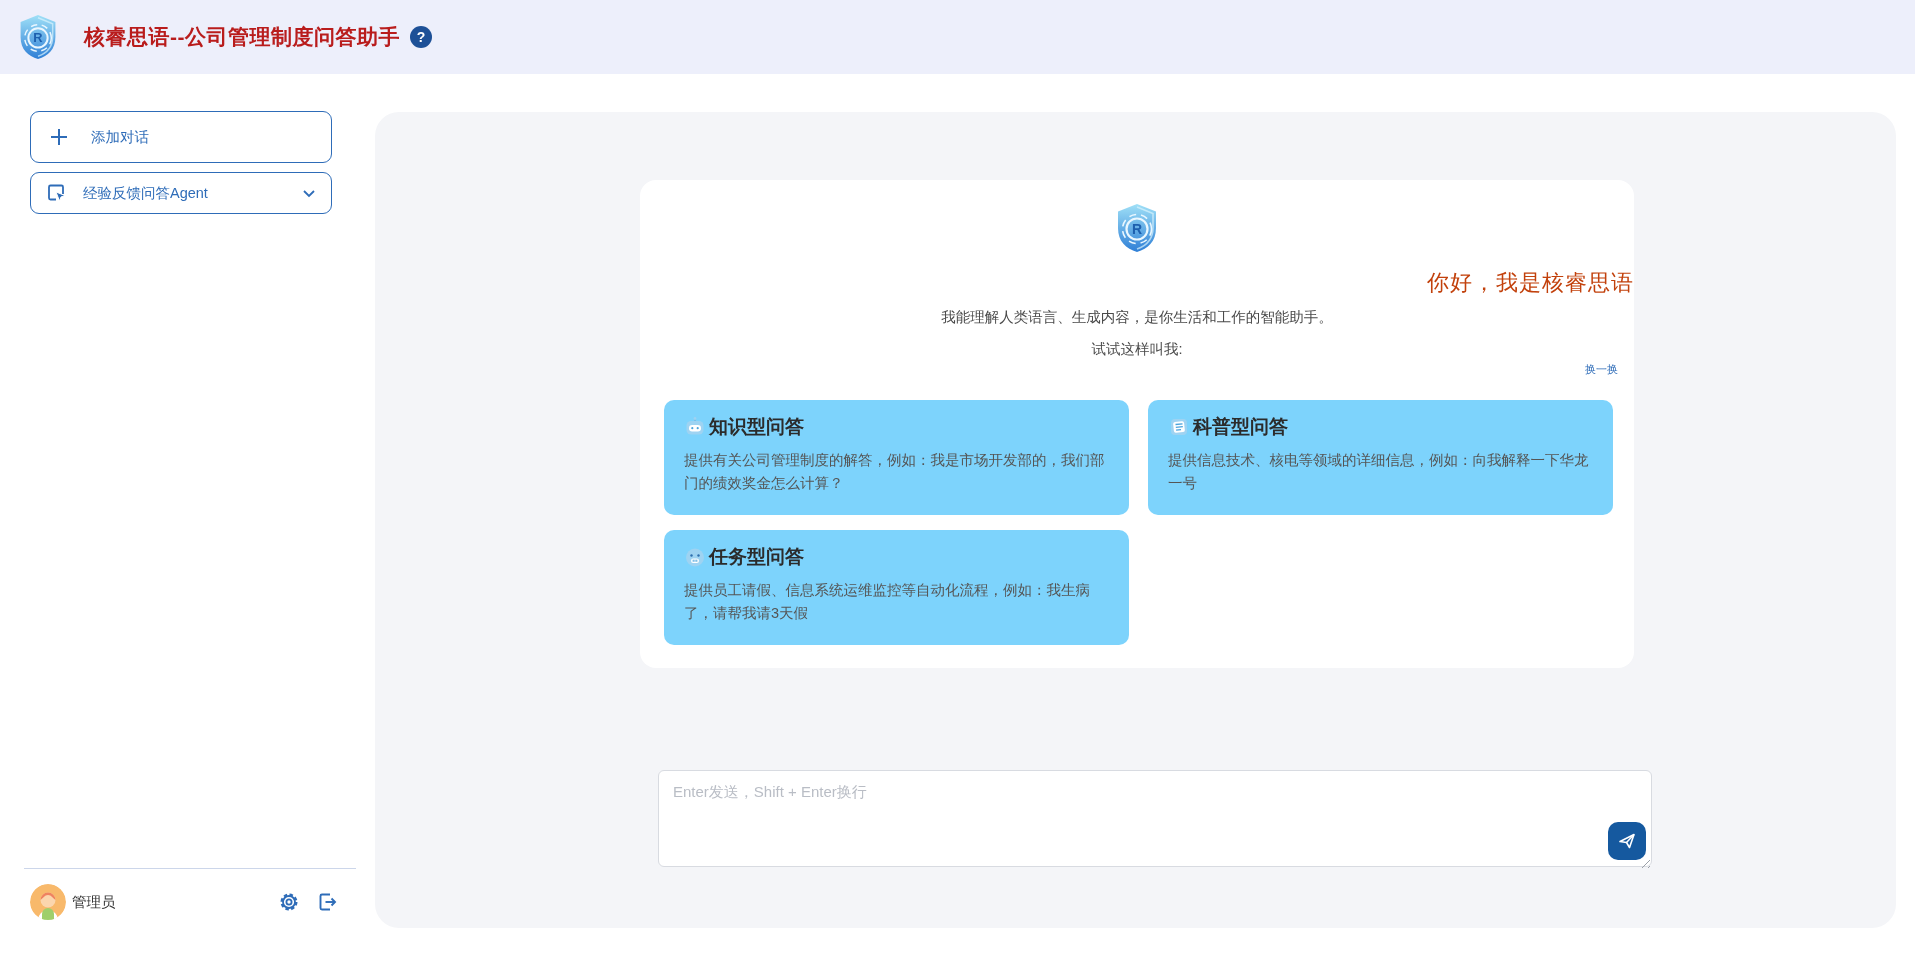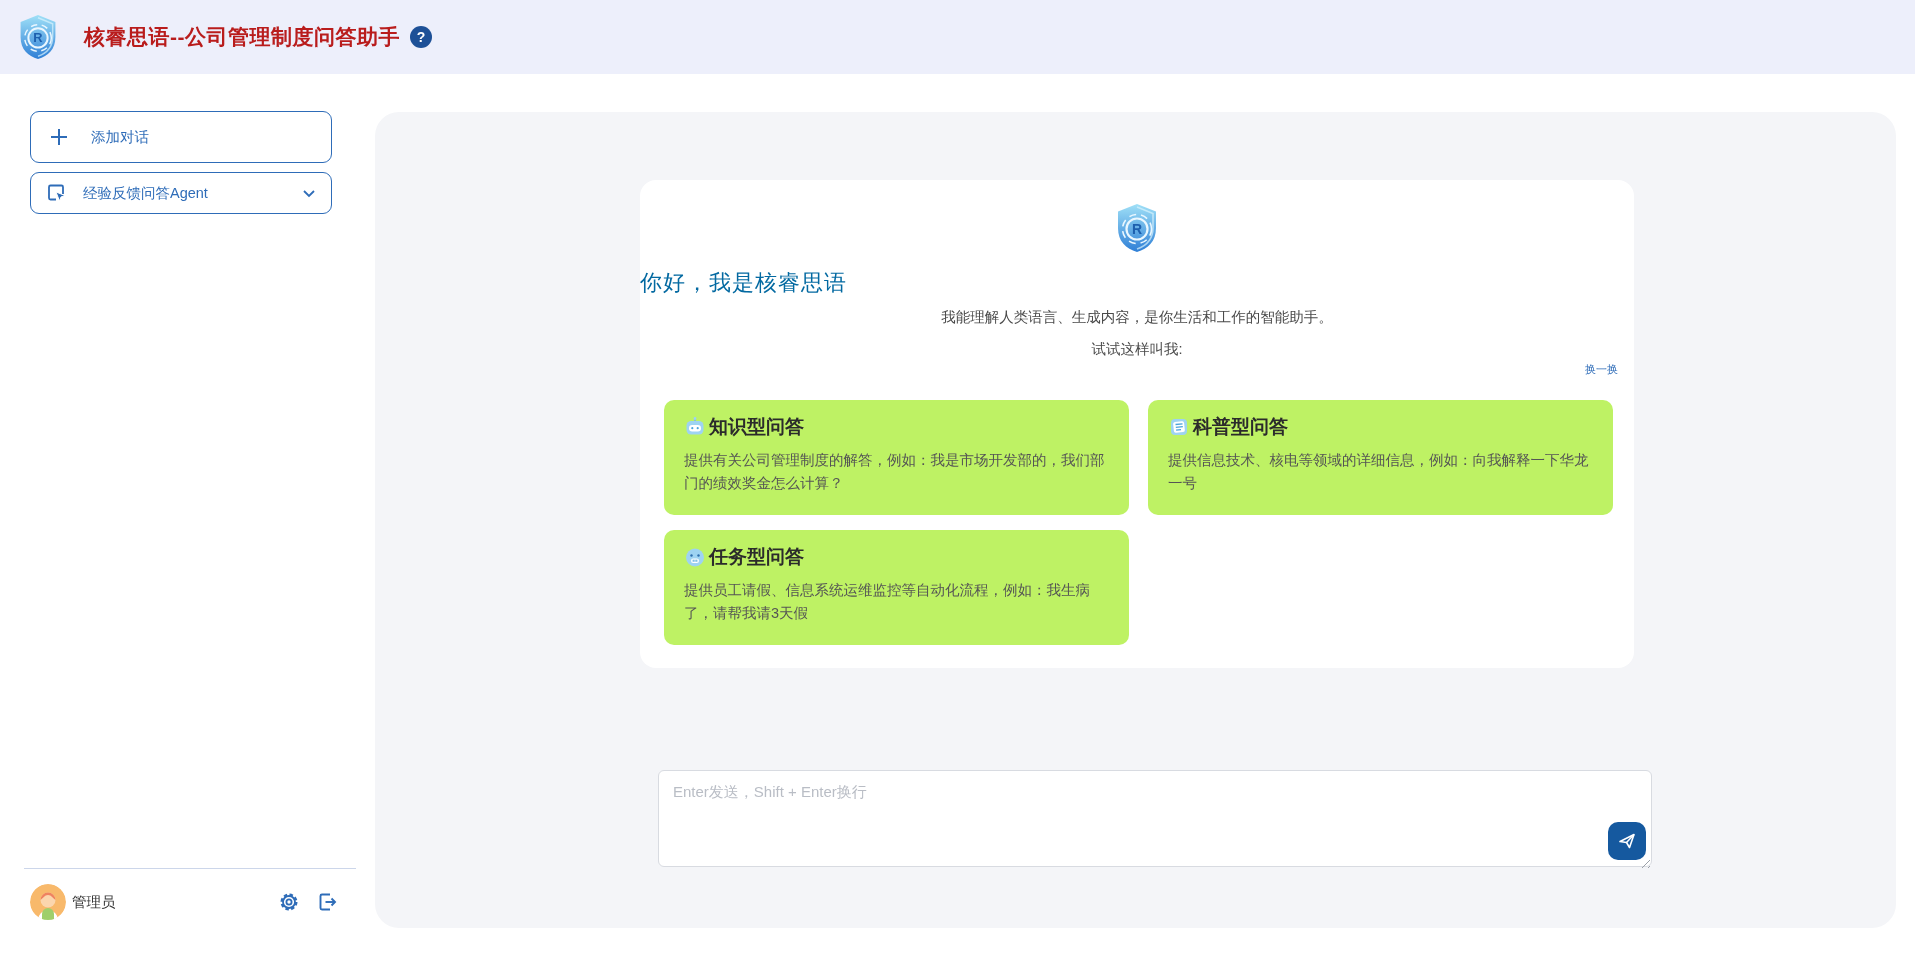--- a/index.html
+++ b/index.html
@@ -32,29 +32,29 @@
   .icon-btn { width:22px; height:22px; cursor:pointer; display:flex; align-items:center; justify-content:center; }
 
   
   .main-panel { position:absolute; left:375px; top:112px; width:1521px; height:816px;
                 background:#f4f5f8; border-radius:24px; }
 
   
   .welcome-card { position:absolute; left:265px; top:68px; width:994px; height:488px;
                   background:#ffffff; border-radius:16px; }
   .wc-logo { position:absolute; left:473px; top:22px; width:48px; height:52px; }
-  .wc-title { position:absolute; left:0; top:88px; width:100%; text-align:left;
-              font-size:22px; font-weight:500; color:#0369a1; letter-spacing:1px; }
+  .wc-title { position:absolute; left:0; top:88px; width:100%; text-align:right;
+              font-size:22px; font-weight:500; color:#c2410c; letter-spacing:1px; }
   .wc-sub { position:absolute; left:0; top:128px; width:100%; text-align:center; font-size:14.5px; color:#4a4a4a; }
   .wc-try { position:absolute; left:0; top:160px; width:100%; text-align:center; font-size:14.5px; color:#4a4a4a; }
   .wc-refresh { position:absolute; right:16px; top:182px; font-size:11px; color:#2e6cb8; cursor:pointer; }
 
   .cards-grid { position:absolute; left:24px; top:220px; width:949px; display:grid;
                 grid-template-columns:465px 465px; grid-auto-rows:115px; column-gap:19px; row-gap:15px; }
-  .sugg-card { background:#bef264; border-radius:10px; padding:14px 20px 0 20px; cursor:pointer; }
+  .sugg-card { background:#7dd3fc; border-radius:10px; padding:14px 20px 0 20px; cursor:pointer; }
   .sugg-head { display:flex; align-items:center; gap:3px; }
   .sugg-title { font-size:19px; font-weight:600; color:#2b2b2b; }
   .sugg-desc { margin-top:9px; font-size:14.5px; color:#555; line-height:1.6; }
 
   
   .composer { position:absolute; left:283px; top:658px; width:994px; height:97px;
               background:#fff; border:1px solid #d8dbe1; border-radius:6px; }
   .composer textarea { position:absolute; left:0; top:0; width:100%; height:100%; border:none; outline:none;
               resize:none; background:transparent; padding:12px 60px 12px 14px; font-size:15px;
               font-family:"Liberation Sans","DejaVu Sans",sans-serif; color:#333; }

